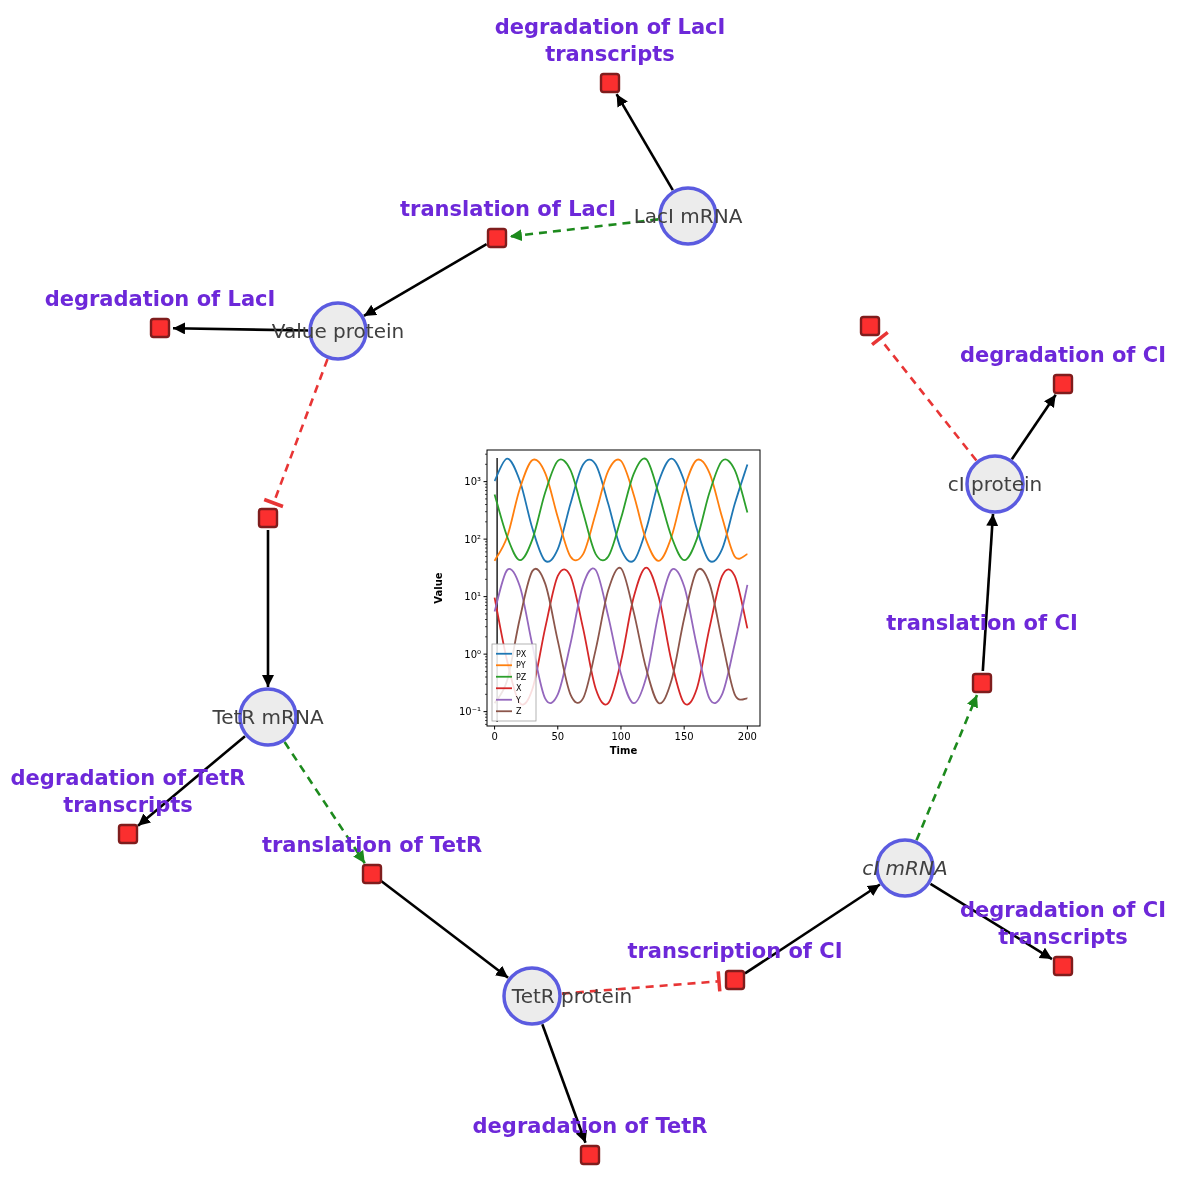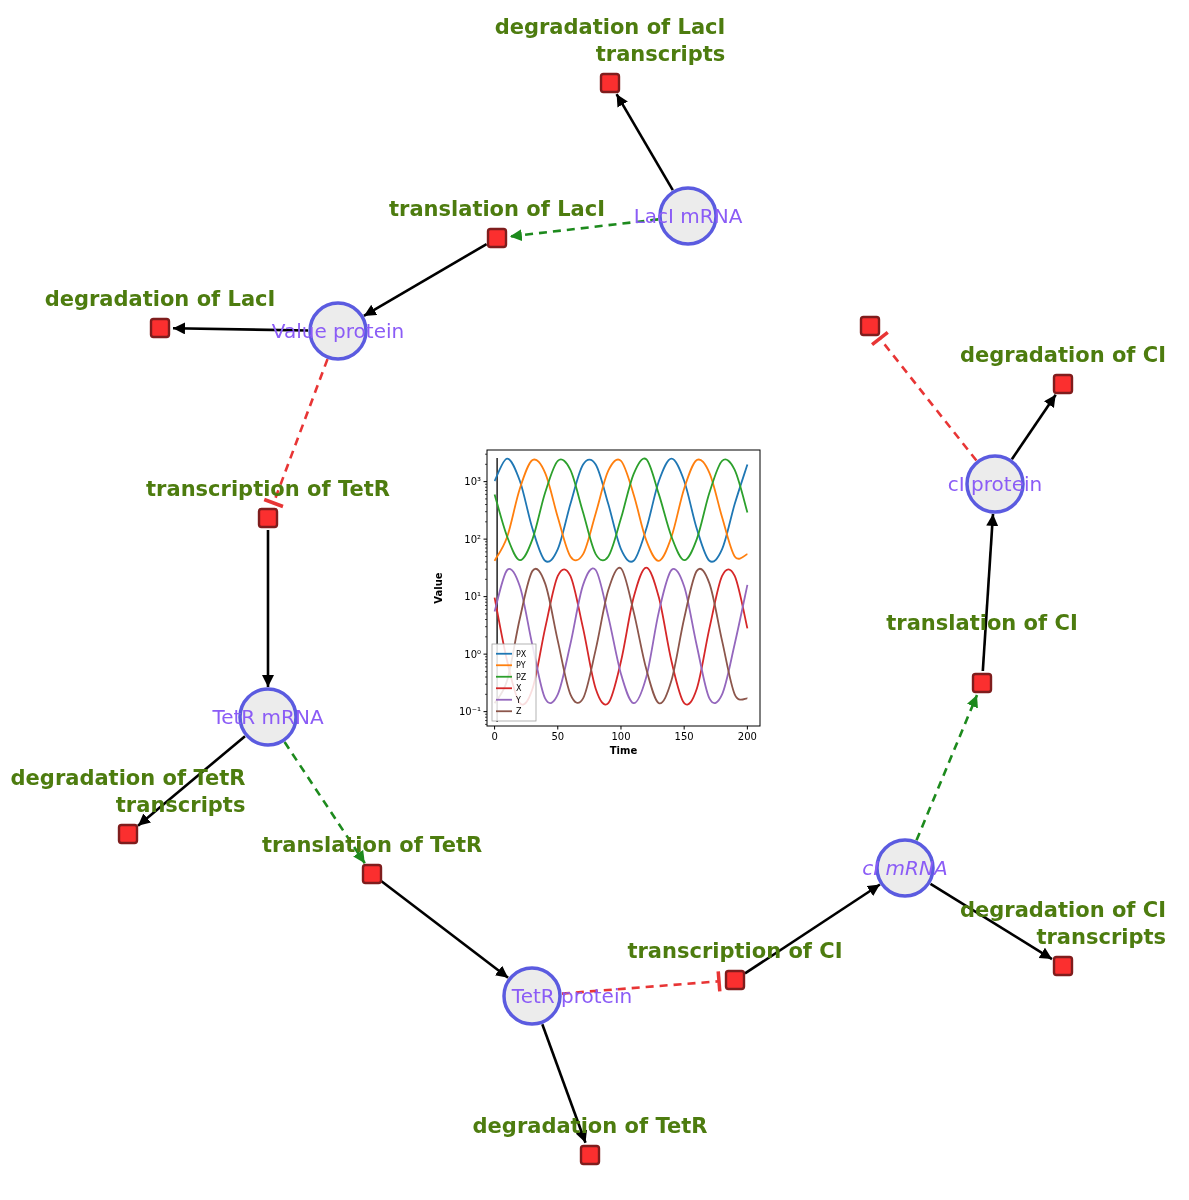--- a/index.html
+++ b/index.html
@@ -3,24 +3,24 @@
 <meta charset="utf-8">
 <style>
   html,body{margin:0;padding:0;background:#ffffff;}
   #stage{position:relative;width:1189px;height:1200px;background:#ffffff;overflow:hidden;
          font-family:"DejaVu Sans",sans-serif;}
   #net-svg,#chart-svg{position:absolute;}
   #net-svg{left:0;top:0;}
   #chart-svg{left:428px;top:430px;}
   #label-layer{position:absolute;left:0;top:0;width:100%;height:100%;pointer-events:none;}
   .species-label{position:absolute;transform:translate(-50%,-50%);
-                 font:20px "DejaVu Sans",sans-serif;color:#8b5cf6;white-space:nowrap;}
+                 font:20px "DejaVu Sans",sans-serif;color:#404040;white-space:nowrap;}
   .reaction-label{position:absolute;transform:translateX(-50%);
-                  font:bold 21px "DejaVu Sans",sans-serif;color:#4d7c0f;
-                  text-align:right;line-height:27px;white-space:nowrap;}
+                  font:bold 21px "DejaVu Sans",sans-serif;color:#6d28d9;
+                  text-align:center;line-height:27px;white-space:nowrap;}
   .tick{font:10px "DejaVu Sans",sans-serif;fill:#000;}
   .axlabel{font:bold 10px "DejaVu Sans",sans-serif;fill:#000;}
   .legend-t{font:8px "DejaVu Sans",sans-serif;fill:#000;}
 </style>
 </head>
 <body>
 
 <div id="stage">
   <svg id="net-svg" width="1189" height="1200">
       <defs>
@@ -169,31 +169,28 @@
       <div class="species-label" style="left: 688px; top: 216px;">LacI mRNA</div>
       <div class="species-label" style="left: 338px; top: 331px;">Value protein</div>
       <div class="species-label" style="left: 995px; top: 484px;">cI protein</div>
       <div class="species-label" style="left: 268px; top: 717px;">TetR mRNA</div>
       <div class="species-label" style="left: 905px; top: 868px; font-style: italic;">cI mRNA</div>
       <div class="species-label" style="left: 532px; top: 996px; margin-left: 40px;">TetR protein</div>
       <div class="reaction-label" style="left: 610px; top: 14px;">
         <div>degradation of LacI</div>
         <div>transcripts</div>
       </div>
-      <div class="reaction-label" style="left: 497px; top: 196px;">
+      <div class="reaction-label" style="left: 508px; top: 196px;">
         <div>translation of LacI</div>
       </div>
       <div class="reaction-label" style="left: 160px; top: 286px;">
         <div>degradation of LacI</div>
       </div>
       <div class="reaction-label" style="left: 1063px; top: 342px;">
         <div>degradation of CI</div>
-      </div>
-      <div class="reaction-label" style="left: 268px; top: 476px;">
-        <div>transcription of TetR</div>
       </div>
       <div class="reaction-label" style="left: 982px; top: 610px;">
         <div>translation of CI</div>
       </div>
       <div class="reaction-label" style="left: 128px; top: 765px;">
         <div>degradation of TetR</div>
         <div>transcripts</div>
       </div>
       <div class="reaction-label" style="left: 372px; top: 832px;">
         <div>translation of TetR</div>

